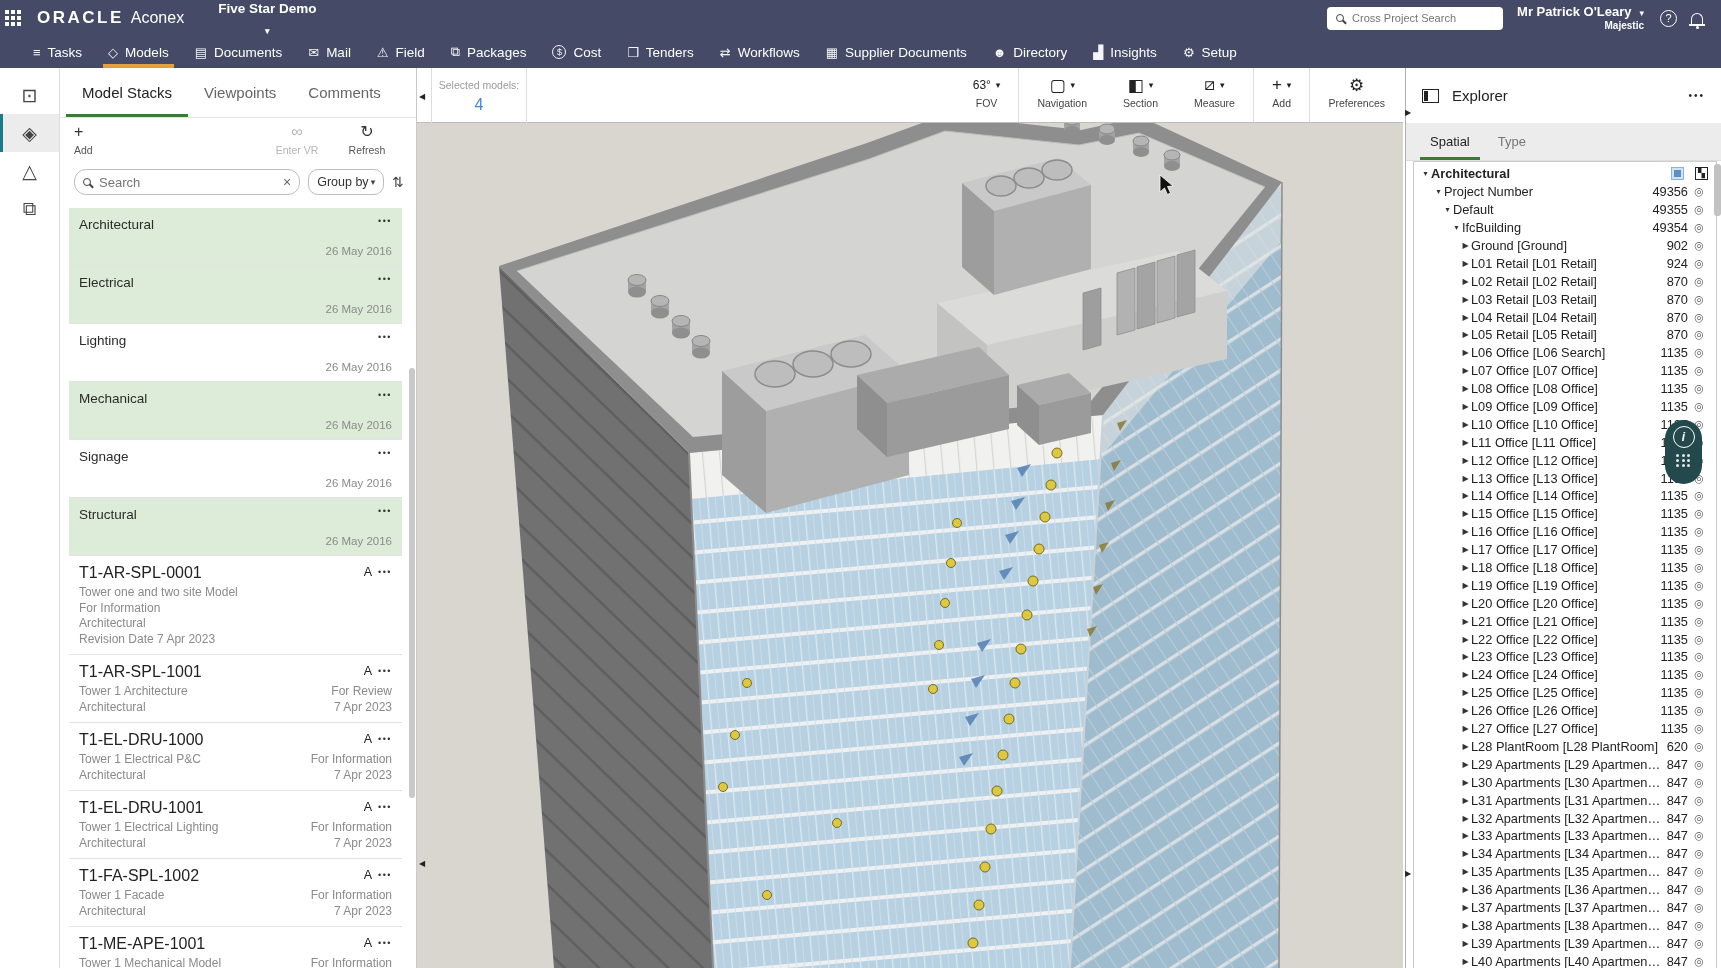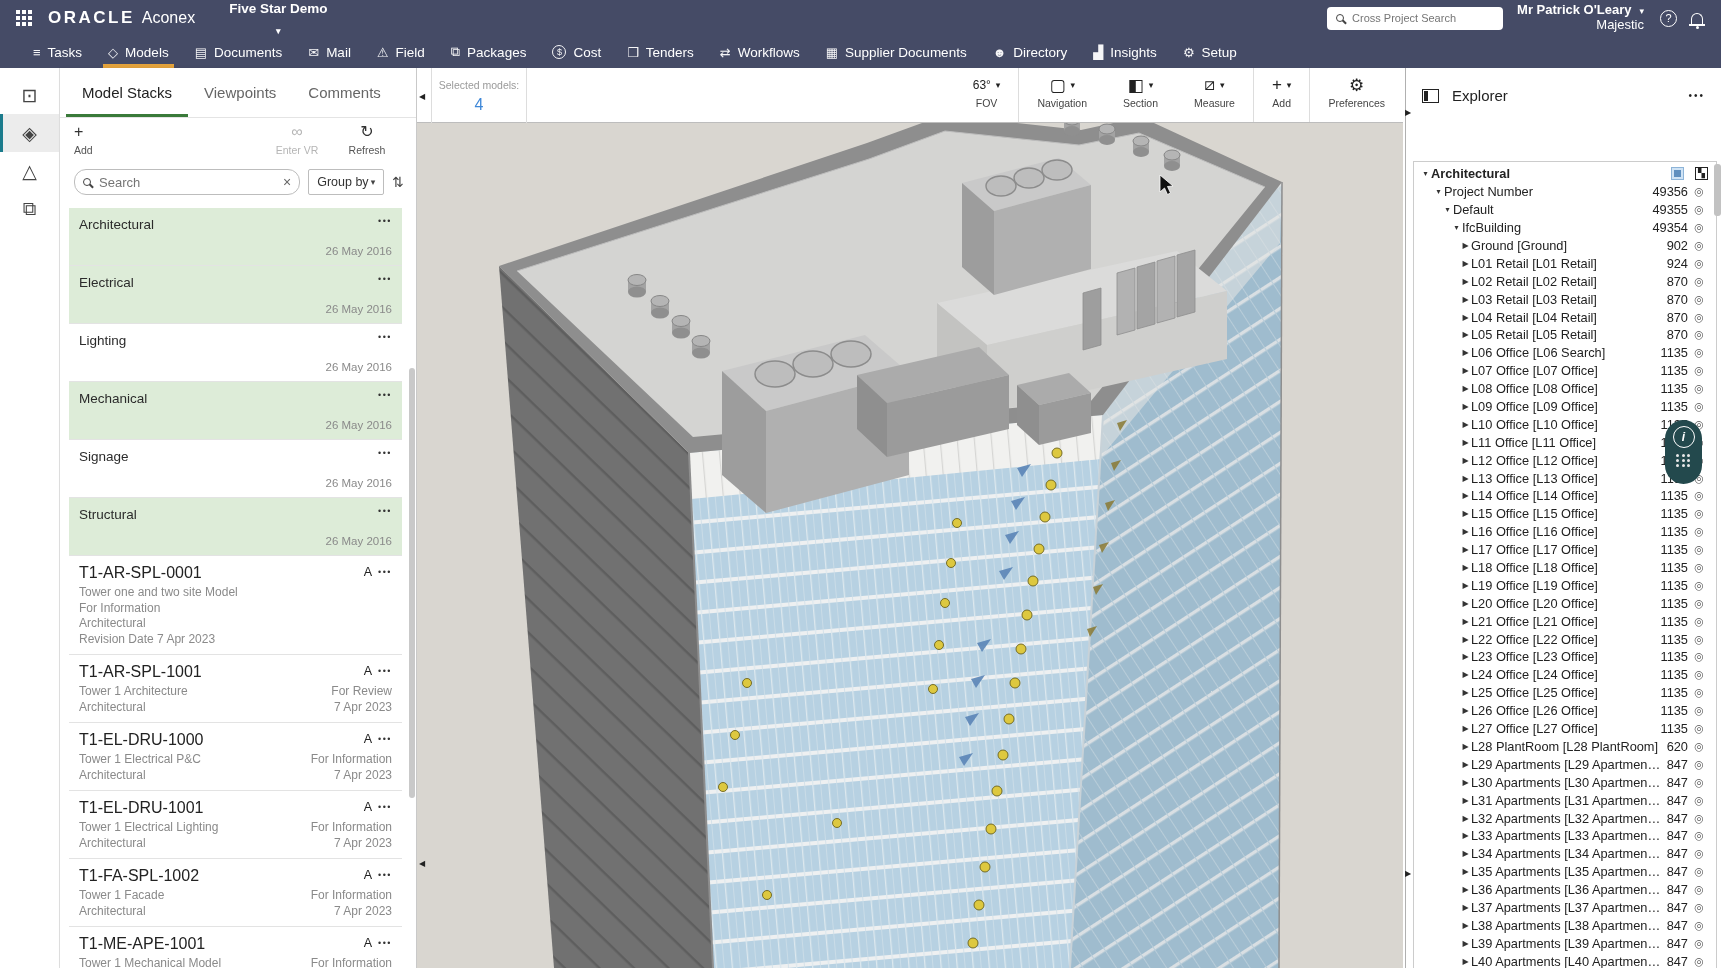--- a/index.html
+++ b/index.html
@@ -1,35 +1,35 @@
 <!DOCTYPE html>
 <html><head>
 <meta charset="utf-8">
 <style>
   * { margin:0; padding:0; box-sizing:border-box; }
   html,body { width:1721px; height:968px; overflow:hidden; font-family:"Liberation Sans","DejaVu Sans",sans-serif; background:#fff; }
 
   
   .topbar { position:absolute; top:0; left:0; right:0; height:68px; background:#454b66; color:#fff; }
-  .tb-row1 { height:36px; display:flex; align-items:center; padding:0 14px 0 16px; }
+  .tb-row1 { height:36px; display:flex; align-items:center; padding:0 14px 0 5px; }
   .waffle { width:16px; height:16px; margin-right:16px; cursor:pointer; }
   .logo { display:flex; align-items:baseline; gap:7px; margin-right:34px; }
   .logo b { font-size:17px; letter-spacing:2.5px; font-weight:700; }
   .logo span { font-size:16px; font-weight:400; }
   .project-switch { display:flex; align-items:center; gap:10px; font-size:13.5px; font-weight:700; cursor:pointer; background:none; border:none; color:#fff;flex-direction:column; }
   .caret { font-size:9px; }
   .tb-spacer { flex:1; }
   .tb-search { display:flex; align-items:center; gap:8px; background:#fff; border-radius:4px; width:176px; height:23px; padding:0 9px; margin-right:14px; }
   .mag { width:8px; height:8px; border:1.6px solid #444; border-radius:50%; position:relative; flex:0 0 auto; }
   .mag::after { content:''; position:absolute; width:5px; height:1.6px; background:#444; right:-4px; bottom:-2px; transform:rotate(45deg); }
   .tb-search input { border:none; outline:none; font-size:11px; width:100%; font-family:inherit; color:#333; }
   .tb-user { text-align:right; margin-right:16px; line-height:1.15; cursor:pointer; }
   .tb-user .uname { font-size:13px; font-weight:700; }
   .tb-user .uname .caret { margin-left:8px; }
-  .tb-user .uorg { font-size:13px; font-weight:400; }
+  .tb-user .uorg { font-size:10px; font-weight:700; }
   .help-ic { width:17px; height:17px; border:1.6px solid #fff; border-radius:50%; font-size:11px; display:flex; align-items:center; justify-content:center; margin-right:14px; cursor:pointer; }
   .bell { width:12px; height:11px; border:1.6px solid #fff; border-bottom:none; border-radius:7px 7px 0 0; position:relative; margin-right:4px; cursor:pointer; }
   .bell::after { content:''; position:absolute; left:-3px; right:-3px; bottom:-2px; height:1.6px; background:#fff; }
   .bell::before { content:''; position:absolute; left:4px; bottom:-5px; width:3px; height:3px; border-radius:50%; background:#fff; }
 
   .tb-row2 { height:32px; display:flex; align-items:stretch; padding-left:20px; }
   .nav-item { display:flex; align-items:center; gap:7px; padding:0 13px; font-size:13.5px; cursor:pointer; position:relative; white-space:nowrap; }
   .nav-item .ic { font-size:13px; opacity:.95; }
   .nav-item .ic.circle { width:14px; height:14px; border:1.3px solid #fff; border-radius:50%; font-size:9px; display:flex; align-items:center; justify-content:center; }
   .nav-item.active::after { content:''; position:absolute; left:8px; right:8px; bottom:0; height:4px; background:#e3a23c; }
@@ -51,21 +51,21 @@
   .panel-toolbar { height:46px; display:flex; align-items:center; padding:0 14px; }
   .ptool { width:70px; text-align:center; cursor:pointer; color:#333; }
   .ptool .pic { font-size:16px; line-height:16px; display:block; }
   .ptool label { font-size:10.5px; color:#555; cursor:pointer; }
   .ptool.first { width:auto; margin-right:auto; text-align:left; }
   .ptool.disabled, .ptool.disabled label { color:#b5b5b5; cursor:default; }
   .filters { display:flex; align-items:center; gap:8px; padding:0 12px 0 14px; height:36px; }
   .searchbox { flex:1; display:flex; align-items:center; gap:8px; border:1px solid #bdbdbd; border-radius:12px; height:26px; padding:0 8px; }
   .searchbox input { border:none; outline:none; flex:1; font-size:13px; font-family:inherit; color:#333; min-width:0; }
   .searchbox .x { color:#666; font-size:14px; cursor:pointer; }
-  .groupby { width:92px; border:1px solid #bdbdbd; border-radius:2px; height:26px; display:flex; align-items:center; justify-content:space-between; padding:10px 8px; font-size:12.5px; color:#333; cursor:pointer; }
+  .groupby { width:92px; border:1px solid #bdbdbd; border-radius:10px; height:26px; display:flex; align-items:center; justify-content:space-between; padding:10px 8px; font-size:12.5px; color:#333; cursor:pointer; }
   .groupby .caret { color:#444; }
   .sort-ic { font-size:14px; color:#444; cursor:pointer; }
 
   .stack-list { position:absolute; top:140px; left:0; right:6px; bottom:0; overflow:hidden; padding:0 8px 0 9px; }
   .stack-card { position:relative; height:58px; border-bottom:1px solid #e3e3e3; padding:9px 10px; cursor:pointer; }
   .stack-card.sel { background:#ddecd8; }
   .stack-card .sname { font-size:13.5px; color:#2b2b2b; }
   .stack-card .sdate { position:absolute; right:10px; bottom:8px; font-size:11.5px; color:#8a8a8a; }
   .dots { position:absolute; right:10px; top:8px; font-size:9px; letter-spacing:1.5px; color:#333; cursor:pointer; }
   .doc-card { position:relative; border-bottom:1px solid #e3e3e3; padding:8px 10px 7px; cursor:pointer; }
@@ -614,20 +614,24 @@
   </section>
 
   <aside class="explorer">
     <span class="exp-arrow-top">▶</span>
     <span class="exp-arrow-bottom">▶</span>
     <div class="exp-header">
       <span class="collapse-box"></span>
       <span class="exp-title">Explorer</span>
       <span class="exp-dots">•••</span>
     </div>
+    <div class="exp-tabs" id="expTabs">
+        <div class="exp-tab active">Spatial</div>
+        <div class="exp-tab">Type</div>
+      </div>
     <div class="tree" id="tree">
         <div class="tree-row">
           <span class="tr-arrow" style="margin-left: 6px;">▾</span>
           <span class="tr-label bold">Architectural</span>
           <span class="sel-sq"></span>
           <span class="checker">▚</span>
         </div>
         <div class="tree-row">
           <span class="tr-arrow" style="margin-left: 19px;">▾</span>
           <span class="tr-label">Project Number</span>

